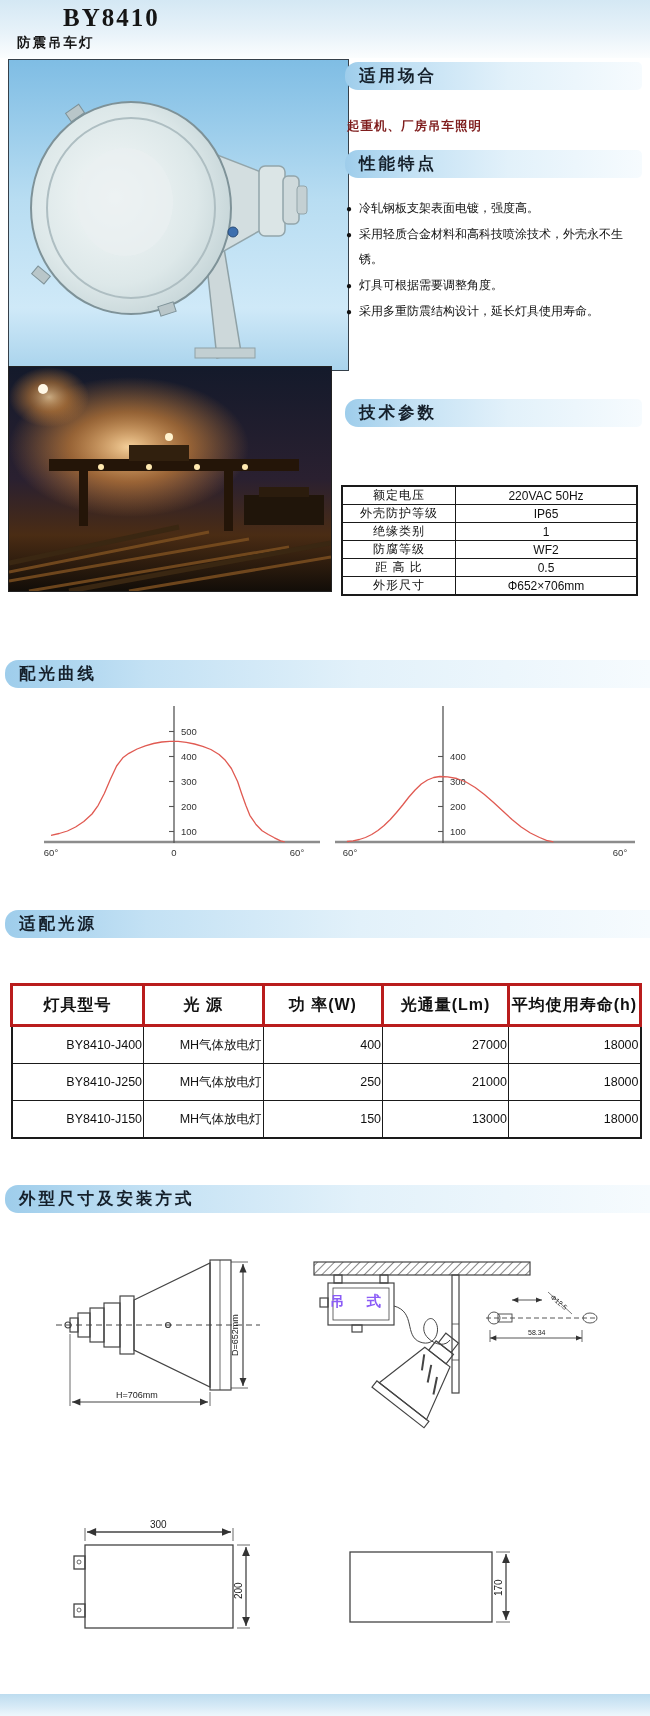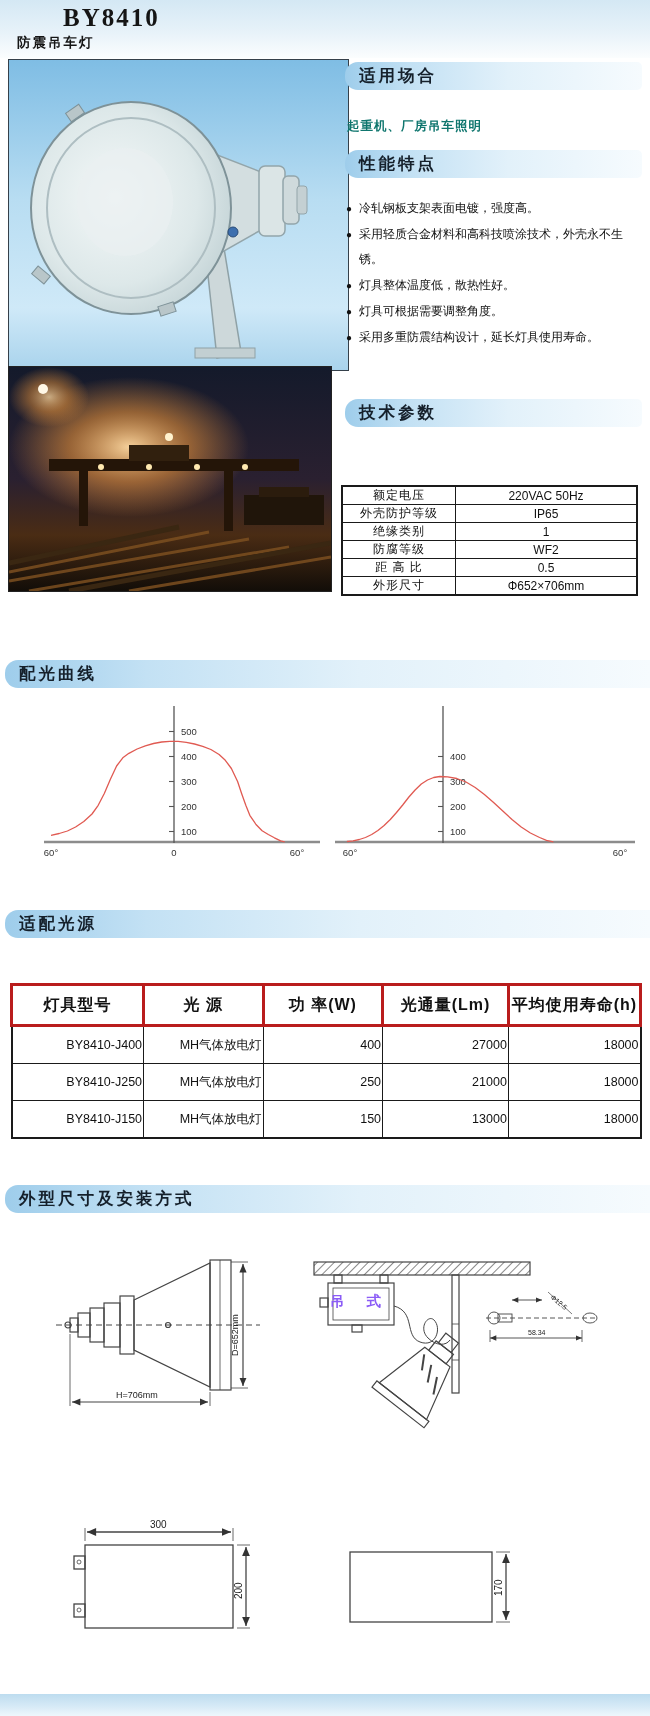--- a/index.html
+++ b/index.html
@@ -18,21 +18,21 @@
         background:linear-gradient(90deg,#9ecdeb 0%,#c3e1f4 22%,#e2f1fa 55%,#f6fbfe 100%);
         display:flex;align-items:center;}
   .band span{font-size:16.5px;font-weight:bold;color:#15202b;letter-spacing:3px;padding-left:14px;text-align:right;}
 
   
   .photo1{position:absolute;left:8px;top:59px;width:339px;height:310px;border:1px solid #35404a;}
   .photo2{position:absolute;left:8px;top:366px;width:322px;height:224px;border:1px solid #222;}
   .photo1 svg,.photo2 svg{display:block;}
 
   
-  .app-text{position:absolute;left:347px;top:118px;font-size:12.5px;font-weight:bold;color:#0f766e;letter-spacing:1px;}
+  .app-text{position:absolute;left:347px;top:118px;font-size:12.5px;font-weight:bold;color:#7f1d1d;letter-spacing:1px;}
   .features{position:absolute;left:346px;top:196px;width:286px;list-style:none;margin:0;padding:0;}
   .features li{position:relative;font-size:12px;line-height:25px;padding-left:13px;margin:0 0 1px 0;color:#111;}
   .features li .dot{position:absolute;left:0;top:0;}
   .features li .dot::before{content:"●";font-size:10px;}
 
   
   .techtbl{position:absolute;left:341px;top:485px;width:297px;border-collapse:collapse;
            border:2px solid #1a1a1a;background:#fff;}
   .techtbl td{border:1px solid #1a1a1a;font-size:12px;text-align:center;height:15px;padding:0 2px;color:#111;}
   .techtbl td.lab{width:108px;letter-spacing:1px;}
@@ -106,21 +106,20 @@
     <span>适用场合</span>
   </div>
   <div class="app-text">起重机、厂房吊车照明</div>
 
   <div class="band" style="left:345px;top:150px;width:297px;">
     <span>性能特点</span>
   </div>
   <ul class="features">
     <li><span class="dot"></span><span>冷轧钢板支架表面电镀，强度高。</span></li>
     <li><span class="dot"></span><span>采用轻质合金材料和高科技喷涂技术，外壳永不生锈。</span></li>
-    <li><span class="dot"></span><span>灯具整体温度低，散热性好。</span></li>
     <li><span class="dot"></span><span>灯具可根据需要调整角度。</span></li>
     <li><span class="dot"></span><span>采用多重防震结构设计，延长灯具使用寿命。</span></li>
   </ul>
 
   <div class="photo2">
     <svg width="322" height="224" viewBox="0 0 322 224">
       <defs>
         <linearGradient id="nsky" x1="0" y1="0" x2="0" y2="1">
           <stop offset="0" stop-color="#141a2b"></stop>
             <stop offset="0.5" stop-color="#2a2030"></stop>

